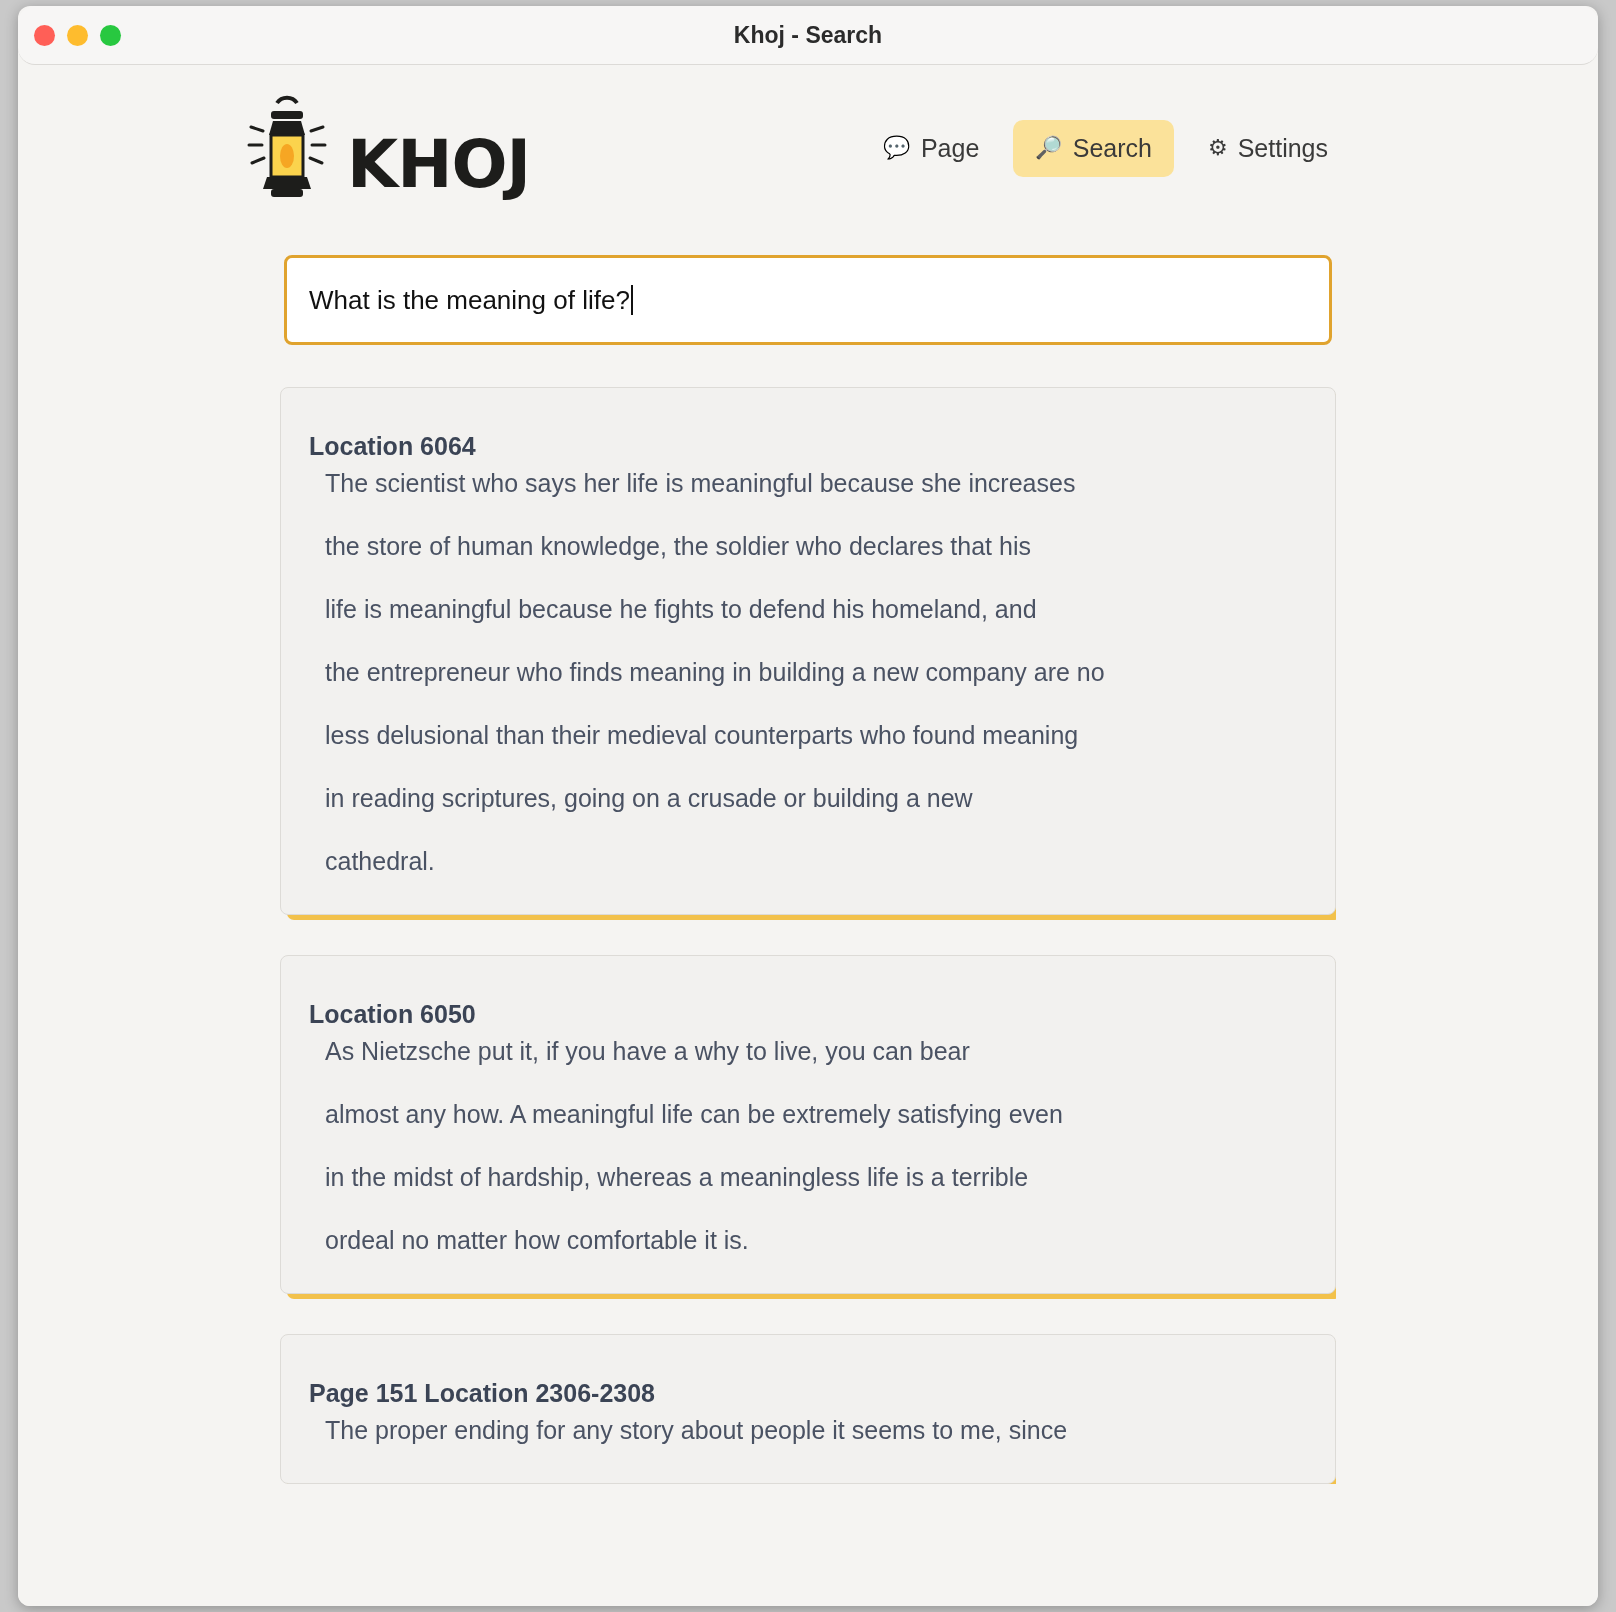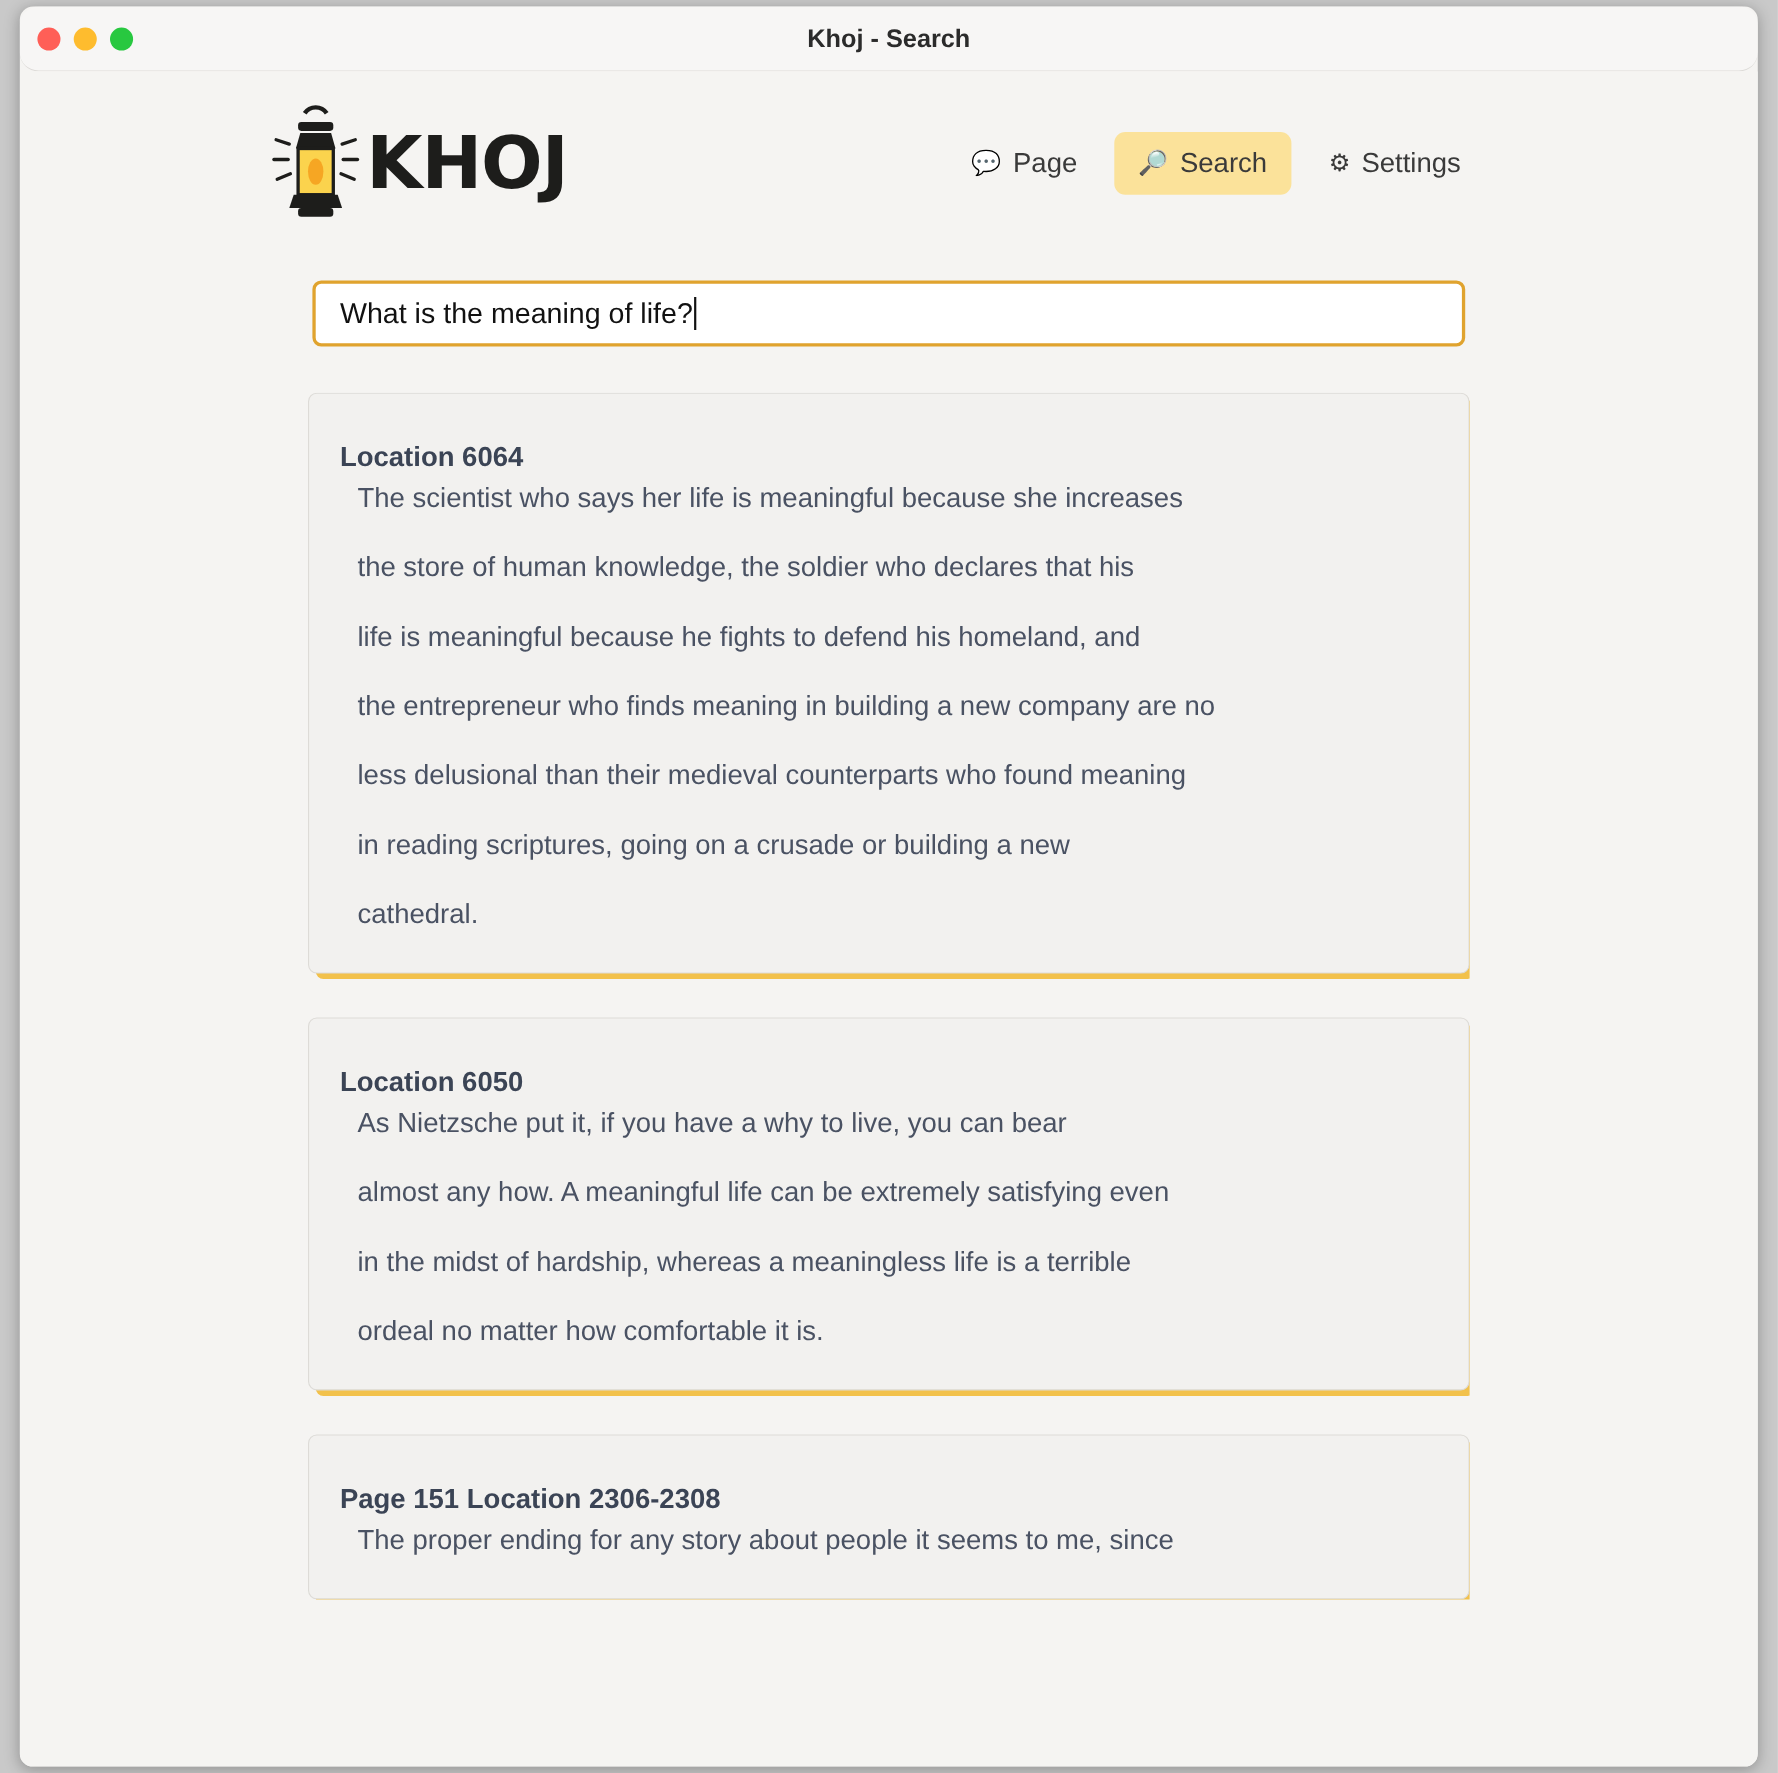--- a/index.html
+++ b/index.html
@@ -69,22 +69,22 @@
     position: relative;
   }
   .topbar {
     display: flex;
     align-items: center;
     padding: 28px 60px 0 225px;
     gap: 0;
   }
   .logo-wrap {
     display: flex;
-    align-items: center;
-    gap: 2px;
+    align-items: flex-end;
+    gap: 16px;
   }
   .lantern {
     width: 88px;
     height: 110px;
     position: relative;
   }
   .brand-text {
     font-size: 66px;
     font-weight: 800;
     letter-spacing: -1px;
@@ -117,21 +117,21 @@
     line-height: 1;
     display: inline-block;
   }
   .search-row {
     padding: 52px 0 0 0;
     display: flex;
     justify-content: center;
   }
   .search-box {
     width: 1048px;
-    height: 60px;
+    height: 90px;
     box-sizing: border-box;
     background: #ffffff;
     border: 3px solid #e0a32e;
     border-radius: 8px;
     display: flex;
     align-items: center;
     padding: 0 22px;
     font-size: 26px;
     color: #111;
     position: relative;

